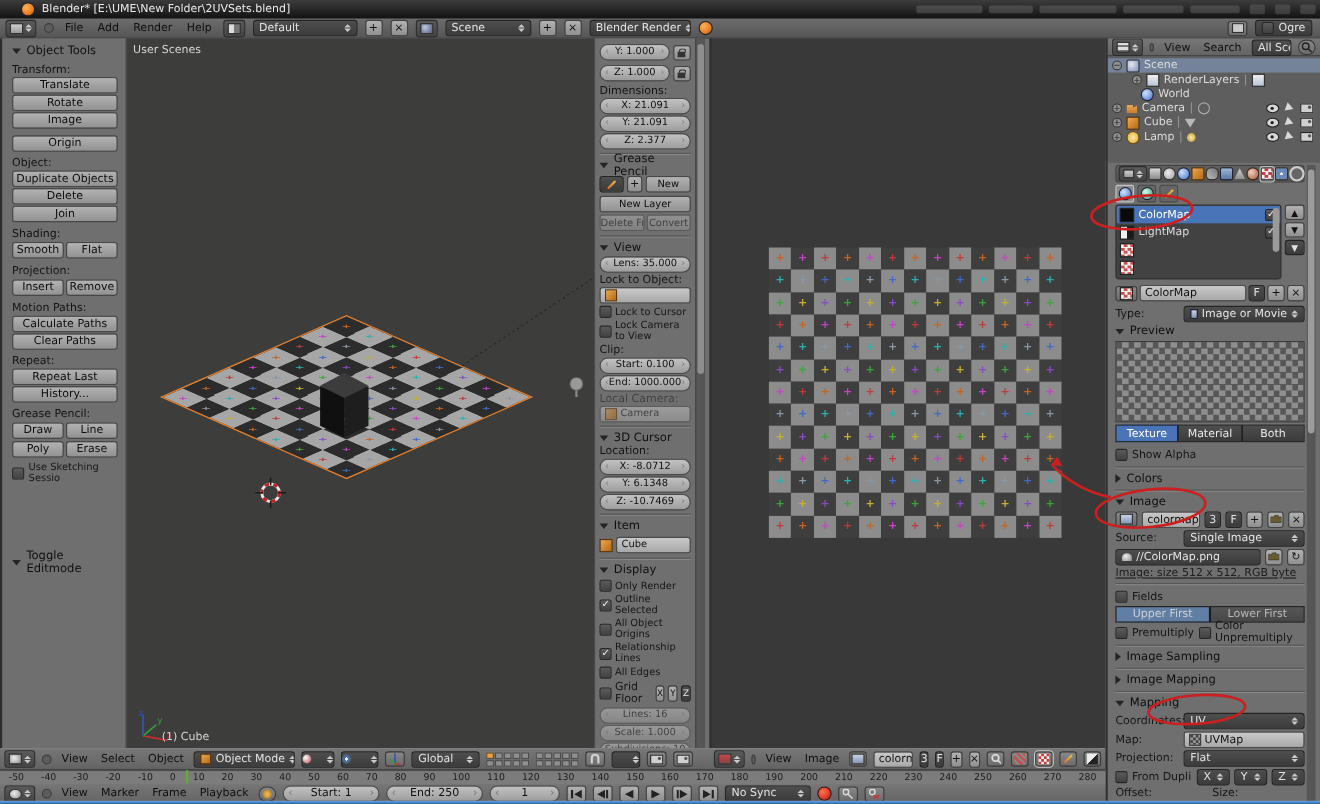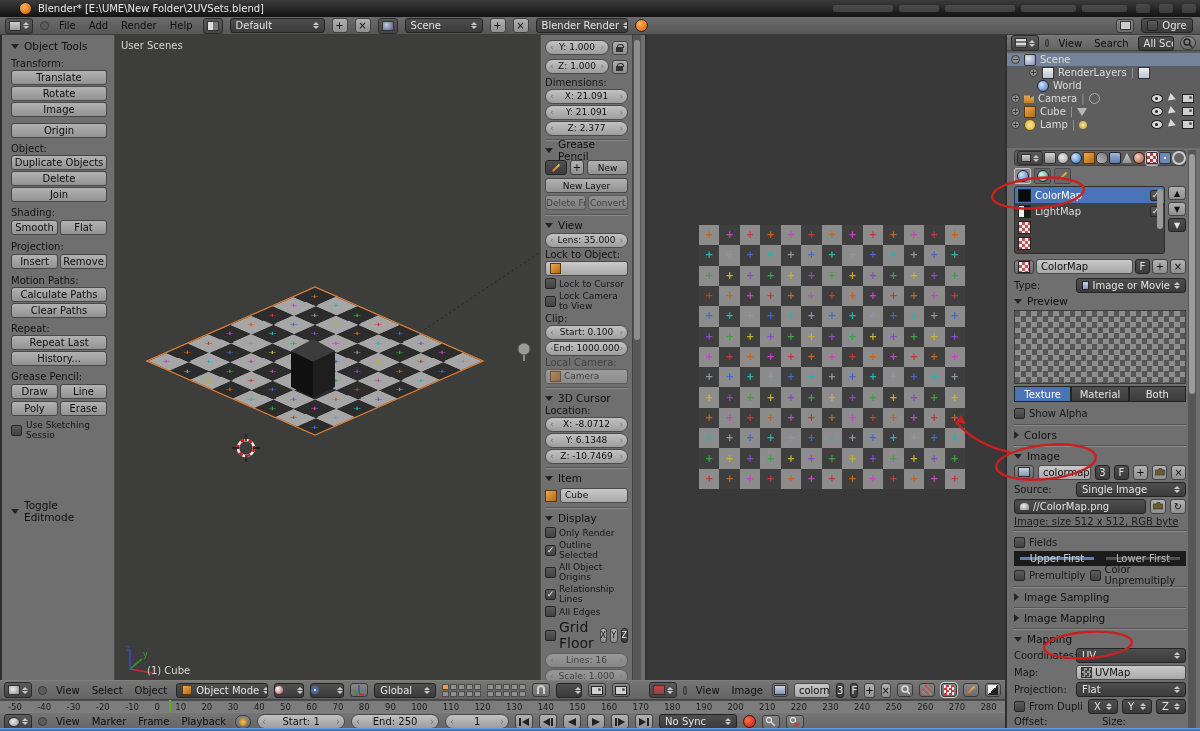--- a/index.html
+++ b/index.html
@@ -147,21 +147,21 @@
   .preview-box{height:72px;background:repeating-conic-gradient(#8e8e8e 0 25%,#575757 0 50%);background-size:11px 11px;
                border:1px solid #3c3c3c;margin:2px 0;}
   .tmb{display:flex;height:16px;margin-bottom:3px;}
   .tmb div{flex:1;display:flex;align-items:center;justify-content:center;border:1px solid #242424;color:#e8e8e8;}
   .tmb .on{background:#4a74b8;color:#fff;}
   .tmb .off{background:linear-gradient(#4e4e4e,#3b3b3b);}
   .pr-row{display:flex;align-items:center;gap:4px;height:16px;margin:1px 0;}
   .pr-lab{width:58px;flex:0 0 auto;}
   .info-text{color:#1d1d1d;margin:2px 0;text-decoration:underline;}
   .fieldsbtns{display:flex;height:15px;margin:1px 0;}
-  .fieldsbtns div{flex:1;display:flex;align-items:center;justify-content:center;border:6px solid #000000;}
+  .fieldsbtns div{flex:1;display:flex;align-items:center;justify-content:center;border:1px solid #000000;}
   .fb-on{background:#5d83b5;color:#e8eef8;opacity:.75;}
   .fb-off{background:linear-gradient(#4e4e4e,#3b3b3b);color:#cfcfcf;opacity:.75;}
   .pscroll{left:1188px;top:150px;width:8px;height:579px;background:#565656;}
   .pscroll .thumb{position:absolute;left:1px;top:4px;width:6px;height:240px;background:#9c9c9c;border-radius:3px;}
   
   .timeline-ruler{left:0;top:700px;width:1005px;height:12px;background:#7c7c7c;border-top:1px solid #4c4c4c;
        display:flex;justify-content:space-between;align-items:center;padding:0 8px;box-sizing:border-box;color:#1c1c1c;font-size:8.5px;}
   .framecursor{left:169px;top:700px;width:2px;height:12px;background:#59b320;}
   .timeline-hdr{left:0;top:712px;width:1005px;height:19px;}
   .pbbtn{width:18px;}
@@ -490,21 +490,21 @@
     <div class="np-row">
         <span class="chk on"></span>
         <span style="font-size:9px">Relationship Lines</span>
       </div>
     <div class="np-row">
         <span class="chk"></span>
         <span style="font-size:9px">All Edges</span>
       </div>
     <div class="np-row">
       <span class="chk"></span>
-      <span style="font-size:14px">Grid Floor</span>
+      <span style="font-size:10px">Grid Floor</span>
       <span class="lightchip" style="width:12px;font-size:8px">X</span>
       <span class="lightchip" style="width:12px;font-size:8px">Y</span>
       <span class="darkchip" style="width:12px;font-size:8px">Z</span>
     </div>
     <div class="field dis">Lines: 16</div>
     <div class="field dis">Scale: 1.000</div>
     <div class="field dis">Subdivisions: 10</div>
 
   </div>
   <div class="abs nscroll">

